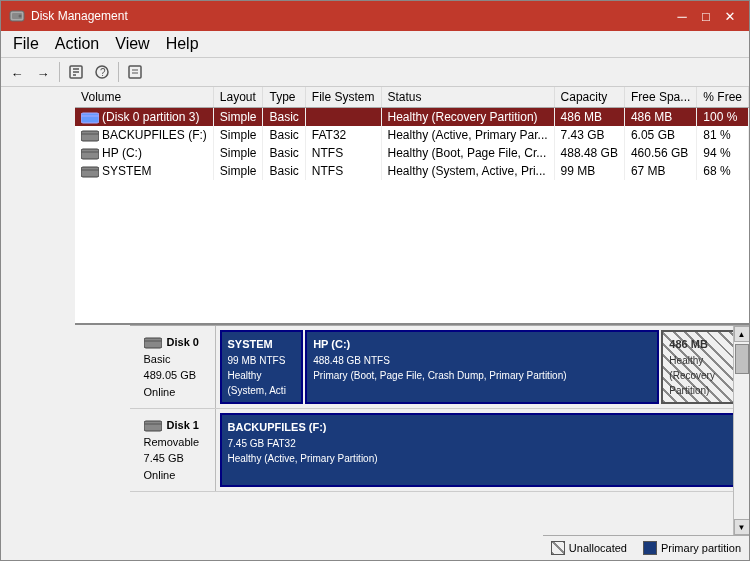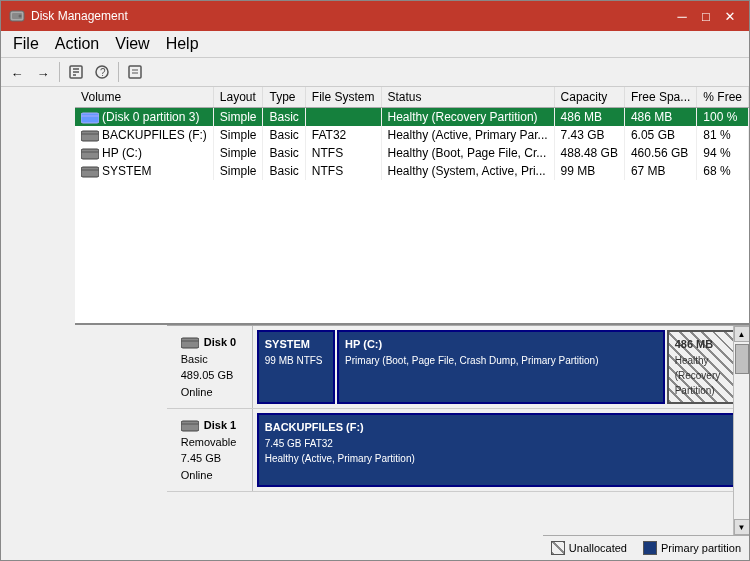--- a/index.html
+++ b/index.html
@@ -123,21 +123,21 @@
       white-space: nowrap;
       cursor: pointer;
     }
     .disk-table td {
       padding: 2px 6px;
       border-right: 1px solid #eee;
       white-space: nowrap;
       overflow: hidden;
     }
     .disk-table tbody tr.selected {
-      background: #15803d;
+      background: #7f1d1d;
       color: white;
     }
     
     .disk-map-section {
       height: 210px;
       background: #f0f0f0;
       overflow-y: auto;
       border-top: 1px solid #aaa;
       position: relative;
     }
@@ -413,23 +413,25 @@
       Disk 0
     </div>
     <div>Basic</div>
     <div>489.05 GB</div>
     <div>Online</div>
   </div>
               <div class="disk-partitions">
                 <div class="partition partition-ntfs" style="flex: 2 1 0%;">
       <div class="partition-title">SYSTEM</div>
       <div class="partition-sub">99 MB NTFS</div>
+      <div class="partition-sub">Healthy (System, Acti</div>
     </div>
                 <div class="partition partition-ntfs" style="flex: 10 1 0%;">
       <div class="partition-title">HP (C:)</div>
+      <div class="partition-sub">488.48 GB NTFS</div>
       <div class="partition-sub">Primary (Boot, Page File, Crash Dump, Primary Partition)</div>
     </div>
                 <div class="partition partition-unallocated" style="flex: 2 1 0%;">
       <div class="partition-title">486 MB</div>
       <div class="partition-sub">Healthy (Recovery Partition)</div>
 
     </div>
               </div>
             </div>
             <div class="disk-row">

